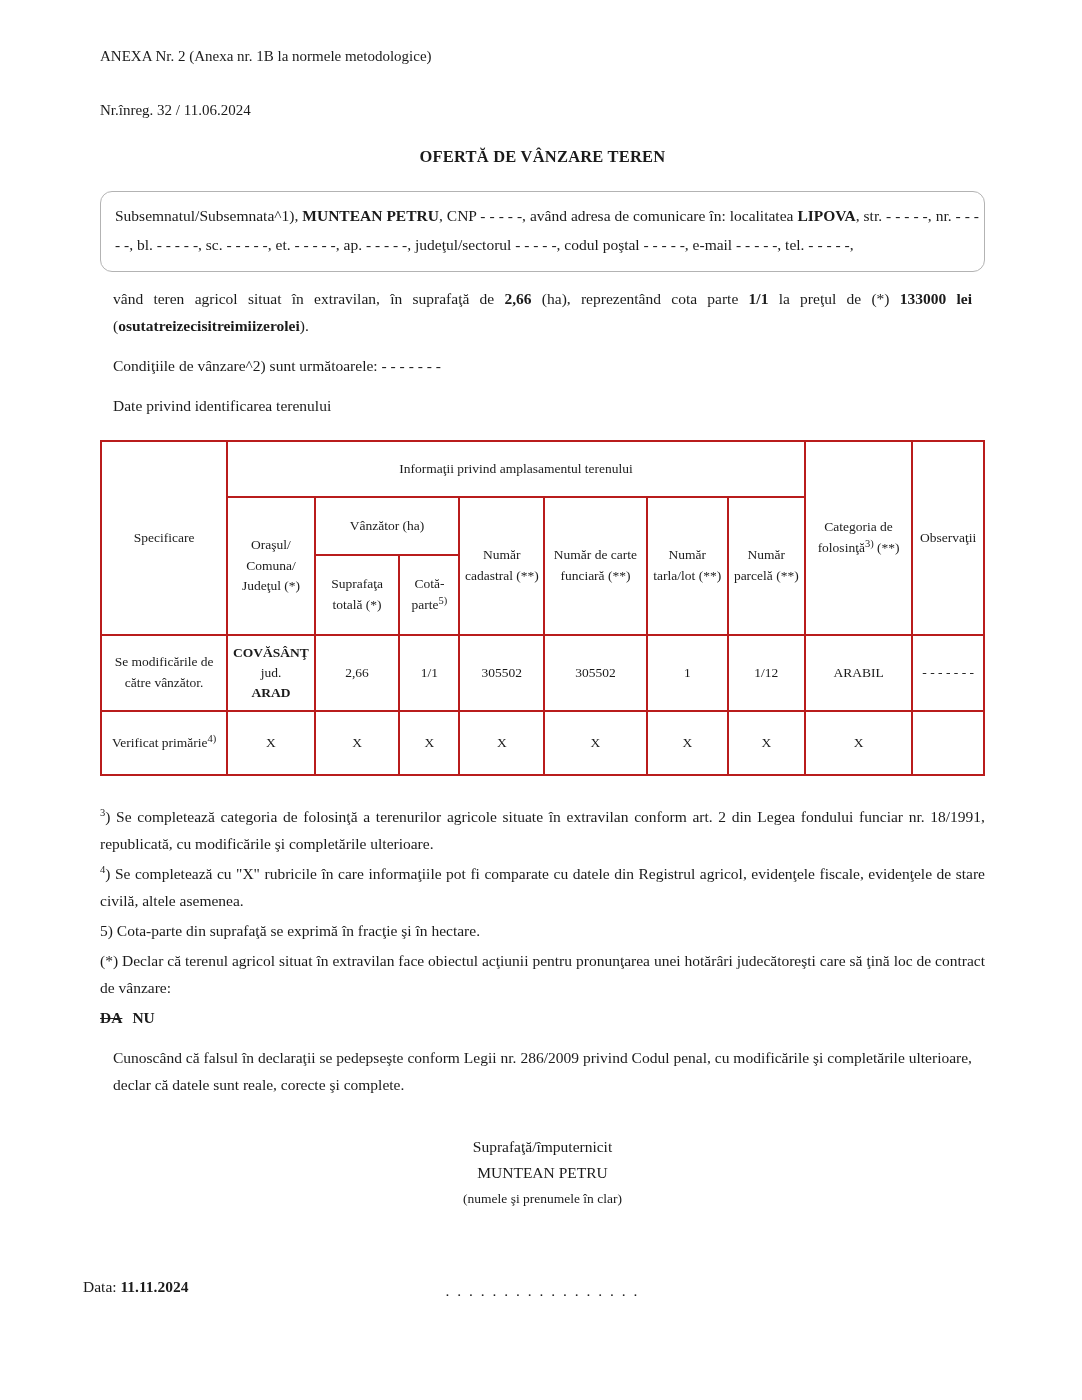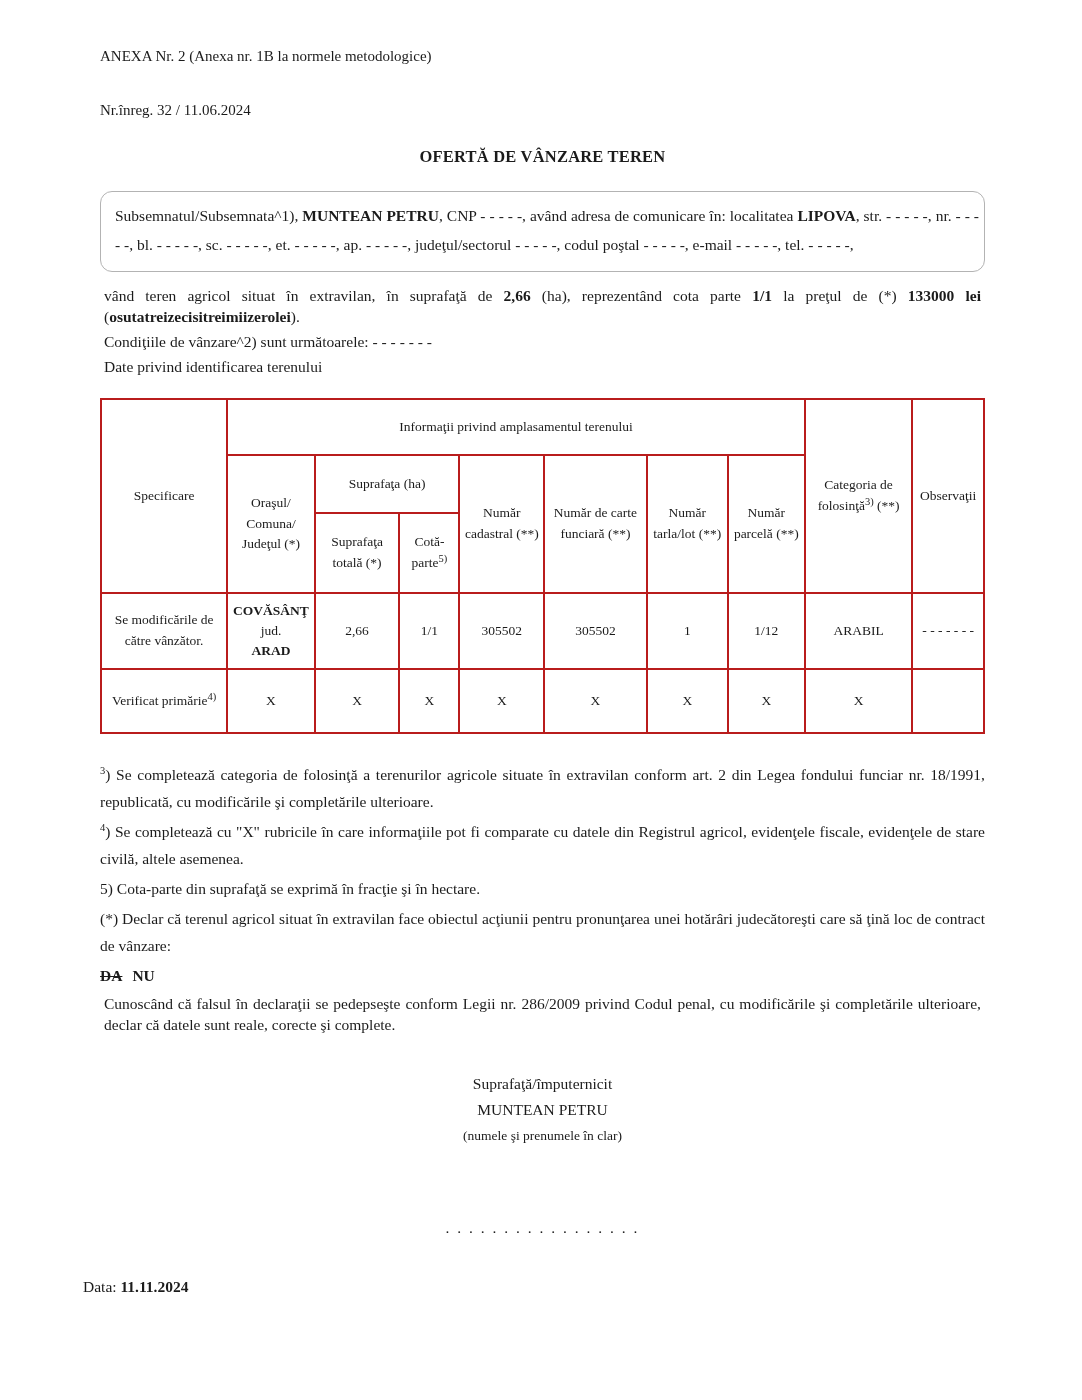--- a/index.html
+++ b/index.html
@@ -14,21 +14,21 @@
   .just{text-align:justify;}
   .bold{font-weight:bold;}
   .annex-line{font-size:15px;margin:0 0 0 0;}
   .reg-line{font-size:15px;margin:37px 0 0 0;}
   .doc-title{font-size:16.5px;font-weight:bold;letter-spacing:.2px;margin:28px 0 0 0;}
   .intro-box{
     border:1.5px solid #b3b3b3;border-radius:12px;
     margin-top:24px;padding:9px 5px 12px 14px;
     line-height:29px;
   }
-  .para{line-height:21px;margin:4px;}
+  .para{line-height:27px;margin:13px;}
   .sale-para{margin-top:13px;}
   .cond-line{margin-top:0;}
   .ident-line{margin-top:0;}
   table.land{
     border-collapse:collapse;width:100%;margin-top:21px;
     table-layout:fixed;
   }
   table.land th, table.land td{
     border:2px solid #b91c1c;padding:2px 4px;
     font-weight:normal;vertical-align:middle;text-align:center;
@@ -91,21 +91,21 @@
     </colgroup>
     <tbody>
         <tr class="hrow1">
       <th rowspan="3">Specificare</th>
       <th colspan="7">Informaţii privind amplasamentul terenului</th>
       <th rowspan="3"><span>Categoria de folosinţă</span><sup>3)</sup><span> (**)</span></th>
       <th rowspan="3">Observaţii</th>
     </tr>
     <tr class="hrow2">
       <th rowspan="2">Oraşul/ Comuna/ Judeţul (*)</th>
-      <th colspan="2">Suprafaţa (ha)</th>
+      <th colspan="2">Vânzător (ha)</th>
       <th rowspan="2">Număr cadastral (**)</th>
       <th rowspan="2">Număr de carte funciară (**)</th>
       <th rowspan="2">Număr tarla/lot (**)</th>
       <th rowspan="2">Număr parcelă (**)</th>
     </tr>
     <tr class="hrow3">
       <th class="sub-left">Suprafaţa totală (*)</th>
       <th class="sub-left"><span>Cotă-parte</span><sup>5)</sup></th>
     </tr>
     <tr class="drow1">

